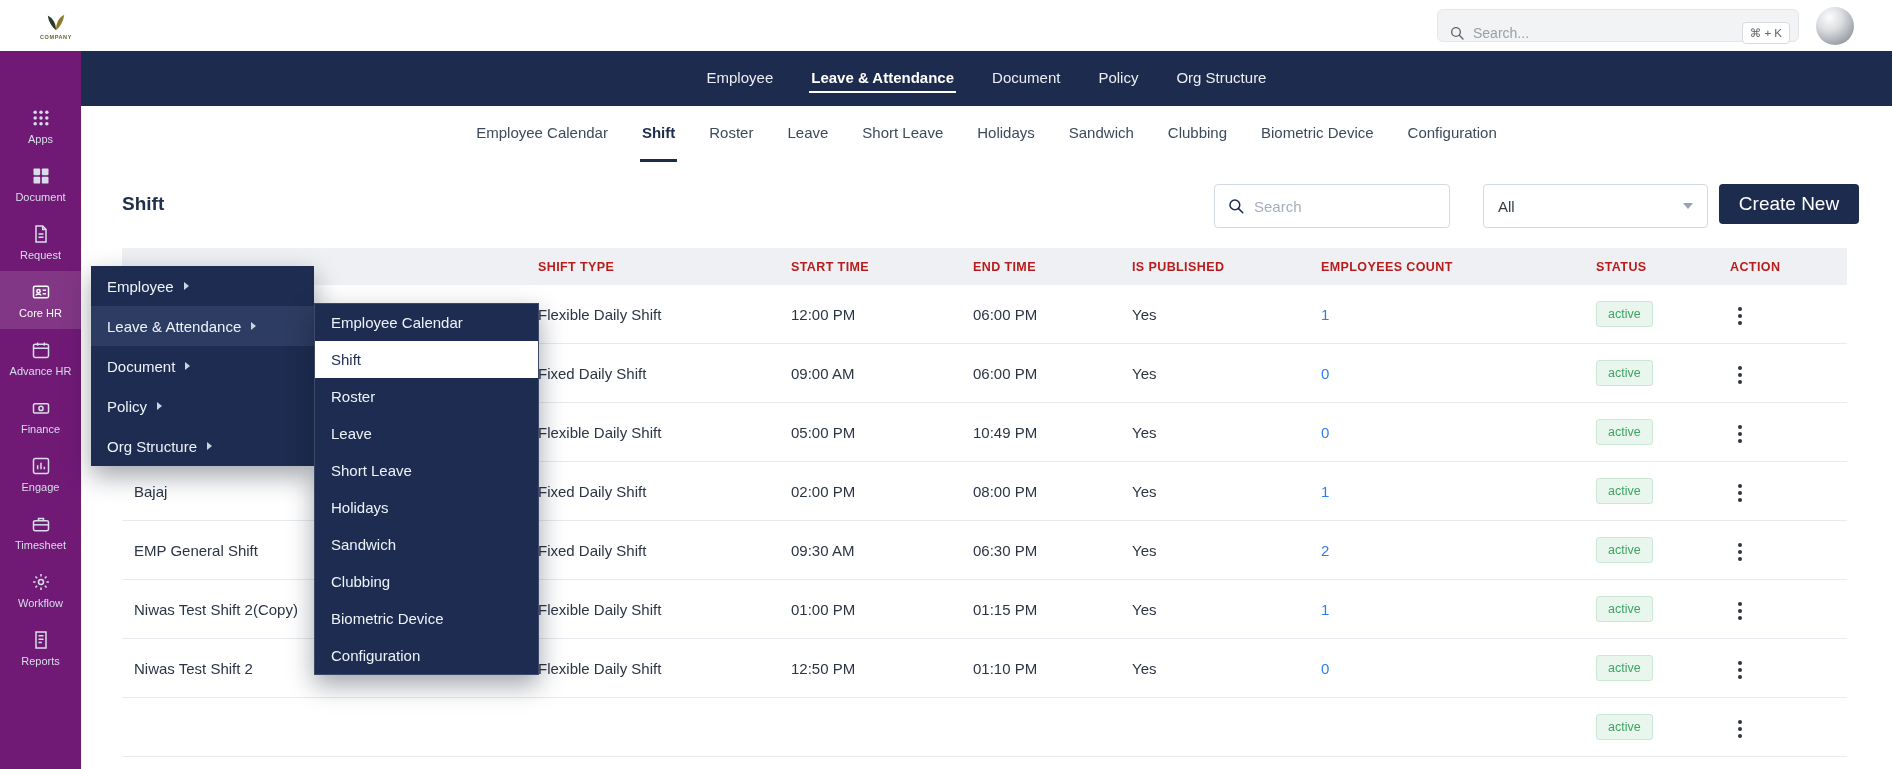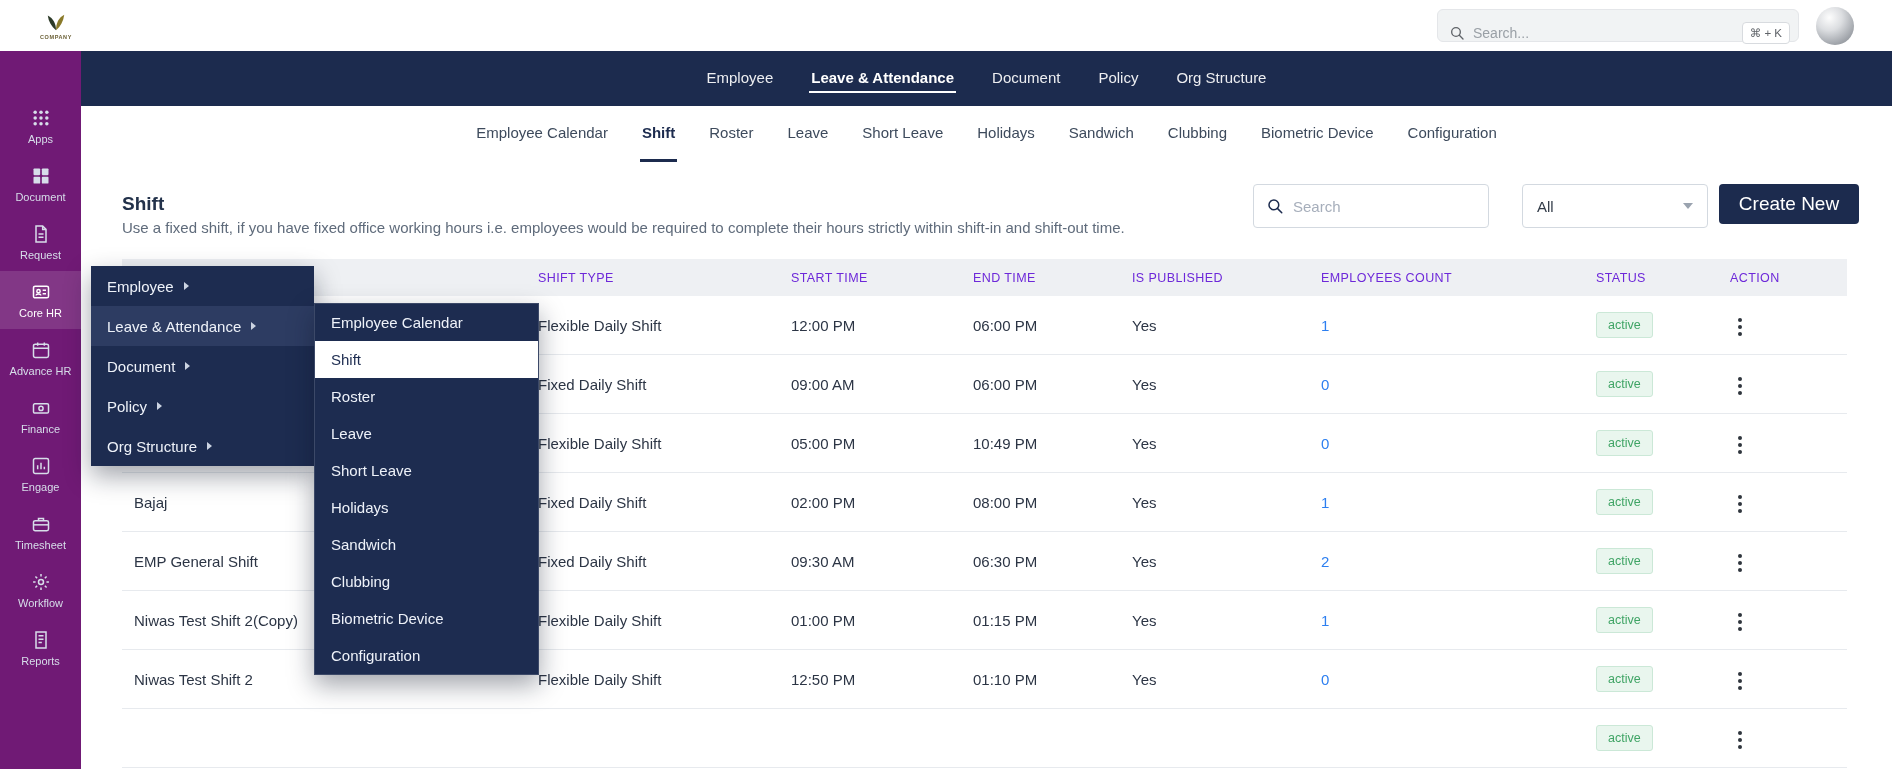--- a/index.html
+++ b/index.html
@@ -56,35 +56,35 @@
   .ph-title { font-size:19px; font-weight:700; color:#22314a; margin-top:8px; line-height:24px; }
   .ph-desc { font-size:15px; color:#5f6b7b; line-height:23px; }
   .ph-desc:first-of-type { margin-top:14px; }
   .ph-right { display:flex; align-items:flex-start; }
   .table-search { width:236px; height:44px; border:1px solid #d3d9e0; border-radius:4px;
                   display:flex; align-items:center; padding:0 12px; gap:9px; margin-right:33px; background:#fff; }
   .table-search svg { width:18px; height:18px; color:#1c2b4e; flex:0 0 auto; }
   .table-search input { flex:1; min-width:0; border:none; outline:none; font-size:15px;
                         color:#333; font-family:inherit; }
   .table-search input::placeholder { color:#a6aebb; }
-  .filter-select { width:186px; height:44px; border:1px solid #d3d9e0; border-radius:4px;
+  .filter-select { width:225px; height:44px; border:1px solid #d3d9e0; border-radius:4px;
                    display:flex; align-items:center; justify-content:space-between;
                    padding:0 14px; cursor:pointer; background:#fff; margin-right:11px; }
   .filter-select-value { font-size:15px; color:#333c49; }
   .caret-down { width:0; height:0; border-left:5px solid transparent; border-right:5px solid transparent;
                 border-top:6px solid #9aa3af; }
   .create-btn { width:140px; height:40px; background:#1c2b4e; color:#fff; border:none;
                 border-radius:4px; font-size:19px; font-family:inherit; cursor:pointer; }
 
   
   .shift-table { width:1725px; margin-top:20px; }
   .thead, .trow { display:grid;
     grid-template-columns:404px 253px 182px 159px 189px 275px 134px 1fr; }
   .thead { background:#eef0f3; height:37px; align-items:center; }
-  .th { font-size:12.5px; font-weight:400; color:#6d28d9; letter-spacing:.4px; padding-left:12px; }
+  .th { font-size:12.5px; font-weight:700; color:#b91c1c; letter-spacing:.4px; padding-left:12px; }
   .trow { height:59px; align-items:center; border-bottom:1px solid #e7eaee; }
   .td { font-size:15px; color:#2c3545; padding-left:12px; }
   .count-link { color:#2d7ff0; cursor:pointer; text-decoration:none; }
   .badge { display:inline-block; background:#e9f6ee; color:#3fa465; border:1px solid #cbe8d7;
            border-radius:3px; font-size:12.5px; padding:5px 11px; line-height:14px; }
   .kebab { display:inline-flex; flex-direction:column; gap:3px; padding:6px 8px; cursor:pointer; }
   .kebab i { width:4px; height:4px; border-radius:50%; background:#2f353d; display:block; }
 
   
   .ctx-menu { position:absolute; background:#1d2c50; box-shadow:0 10px 24px rgba(10,18,38,.38); }
@@ -231,21 +231,20 @@
       <div class="sn-item">Sandwich</div>
       <div class="sn-item">Clubbing</div>
       <div class="sn-item">Biometric Device</div>
       <div class="sn-item">Configuration</div>
     </nav>
 
     <div class="content">
       <div class="page-head">
         <div class="ph-left">
           <div class="ph-title">Shift</div>
-          <div class="ph-desc">Use a fixed shift, if you have fixed office working hours i.e. employees would be required to complete their hours strictly within shift-in and shift-out time.</div>
         </div>
         <div class="ph-right">
           <div class="table-search">
             <svg viewBox="0 0 24 24" fill="none" stroke="currentColor" stroke-width="2" stroke-linecap="round">
                 <circle cx="10.5" cy="10.5" r="6.5"></circle>
                 <path d="M15.5 15.5L21 21"></path>
               </svg>
             <input type="text" placeholder="Search" style="">
           </div>
           <div class="filter-select">

